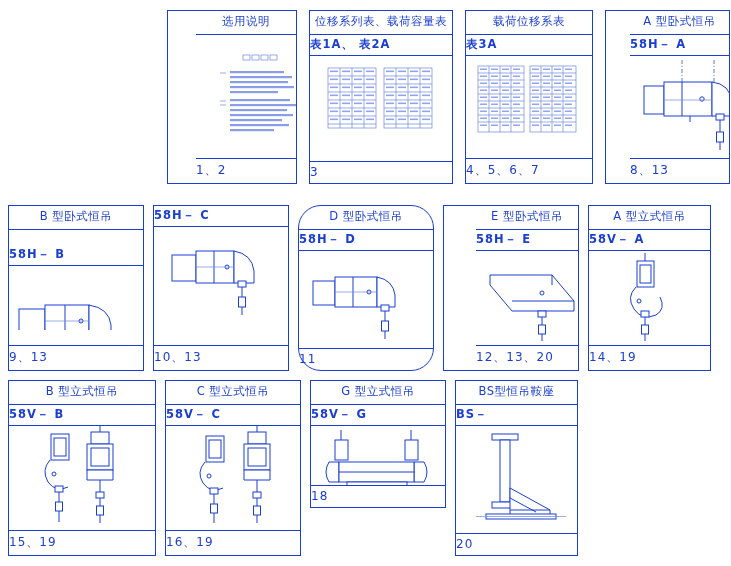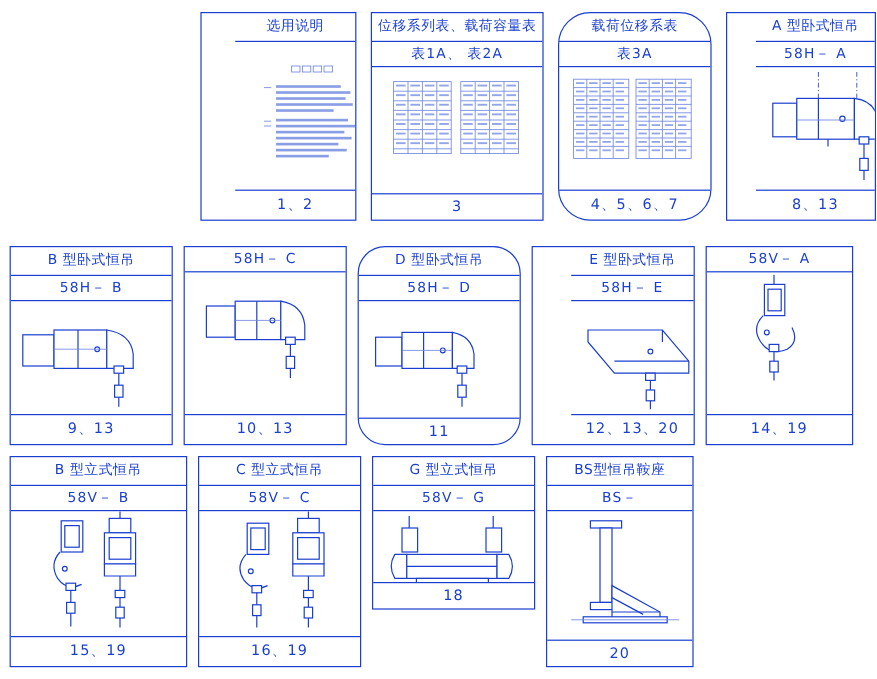--- a/index.html
+++ b/index.html
@@ -25,35 +25,36 @@
     text-align:center;
     color:#1a3fd0;
     font-size:11.5px;
     line-height:1.55;
     padding:2px 0 3px 0;
     white-space:nowrap;
     letter-spacing:.5px;
   }
   .cap2{
     border-bottom:1.5px solid #1a3fd0;
-    text-align:center;
+    text-align:left;
     color:#1a3fd0;
     font-size:11.5px;
     padding:2px 0 3px 0;
     white-space:nowrap;
     letter-spacing:1px;
+    font-weight:bold;
   }
   .body{
     flex:1;
     position:relative;
     overflow:hidden;
   }
   .foot{
     border-top:1.5px solid #1a3fd0;
-    text-align:center;
+    text-align:left;
     color:#1a3fd0;
     font-size:12px;
     padding:3px 0 4px 0;
     letter-spacing:1px;
   }
   svg{display:block;}
   .ln{stroke:#1a3fd0;stroke-width:1;fill:none;}
   .thin{stroke:#6f86e0;stroke-width:.7;fill:none;}
   .dash{stroke:#1a3fd0;stroke-width:.7;fill:none;stroke-dasharray:4 2 1 2;}
   .fillw{fill:#ffffff;stroke:#1a3fd0;stroke-width:1;}
@@ -190,21 +191,21 @@
             <rect x="76" y="62.5" width="8" height="1.6"></rect>
               <rect x="88" y="62.5" width="8" height="1.6"></rect>
             <rect x="100" y="62.5" width="8" height="1.6"></rect>
               <rect x="112" y="62.5" width="8" height="1.6"></rect>
           </g>
         </svg>
       </div>
       <div class="foot">3</div>
     </div>
 
-    <div class="card" style="width:128px;height:174px;margin-left:12px;border-radius:27px;">
+    <div class="card" style="width:128px;height:174px;margin-left:12px;">
       <div class="cap">载荷位移系表</div>
       <div class="cap2">表3A</div>
       <div class="body">
         <svg width="125" height="98" viewBox="0 0 125 98">
           <g class="thin">
             <rect x="12" y="10" width="46" height="66"></rect>
             <rect x="64" y="10" width="46" height="66"></rect>
             <g>
               <line x1="12" y1="17" x2="58" y2="17"></line>
                 <line x1="12" y1="24" x2="58" y2="24"></line>
@@ -337,21 +338,21 @@
             <line x1="34" y1="44" x2="82" y2="44"></line>
           </g>
         </svg>
       </div>
       <div class="foot">8、13</div>
     </div>
   </div>
 
   <div class="row" style="position:absolute;left:8px;top:205px;">
 
-    <div class="card" style="width:136px;height:166px;">
+    <div class="card" style="width:136px;height:166px;gap:15px;">
       <div class="cap">B 型卧式恒吊</div>
       <div class="cap2">58H－ B</div>
       <div class="body">
         <svg width="133" height="92" viewBox="0 0 133 92">
           <g class="ln">
             <rect x="10" y="28" width="26" height="26" class="fillw"></rect>
             <rect x="36" y="24" width="44" height="32" class="fillw"></rect>
             <path d="M80 24 q20 3 22 20 l0 12 l-22 0 z" class="fillw"></path>
             <circle cx="72" cy="40" r="2"></circle>
             <line x1="56" y1="24" x2="56" y2="56"></line>
@@ -429,20 +430,21 @@
             <line x1="66" y1="66" x2="66" y2="74"></line>
             <rect x="62.5" y="74" width="7" height="9" class="fillw"></rect>
             <line x1="66" y1="83" x2="66" y2="90"></line>
           </g>
         </svg>
       </div>
       <div class="foot">12、13、20</div>
     </div>
 
     <div class="card" style="width:123px;height:166px;margin-left:9px;">
+      <div class="cap">A 型立式恒吊</div>
       <div class="cap2">58V－ A</div>
       <div class="body">
         <svg width="120" height="92" viewBox="0 0 120 92">
           <g class="ln">
             <line x1="56" y1="2" x2="56" y2="10"></line>
             <rect x="48" y="10" width="17" height="26" class="fillw"></rect>
             <rect x="51" y="14" width="11" height="18" class="fillw"></rect>
             <path d="M47 36 q-10 10 -2 22 q8 12 22 6 q10 -6 4 -18" class="ln"></path>
             <circle cx="50" cy="50" r="2"></circle>
             <rect x="52" y="60" width="8" height="6" class="fillw"></rect>

